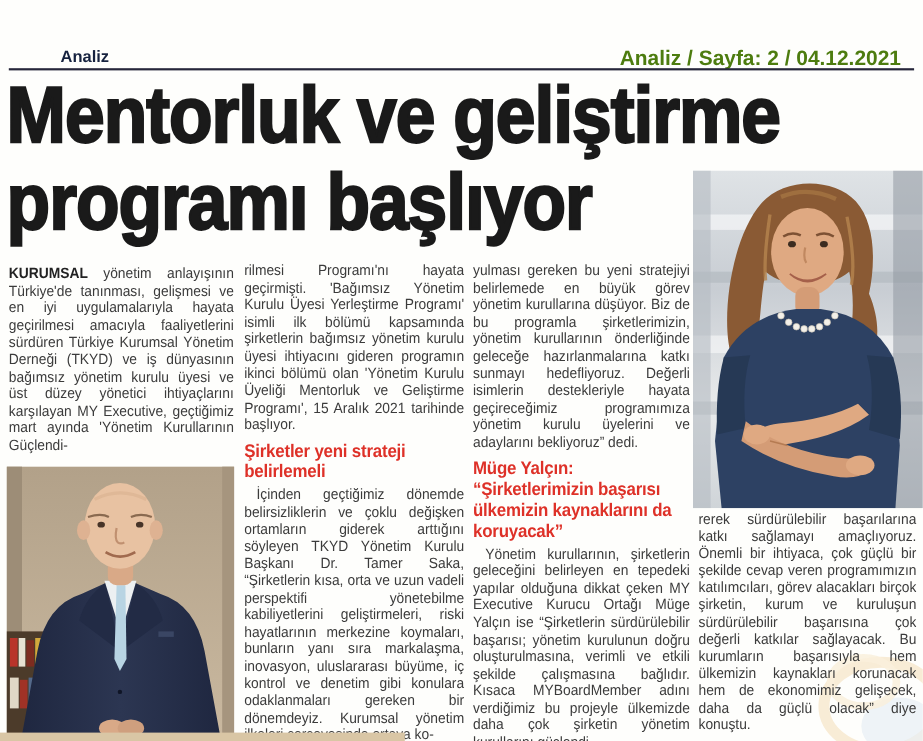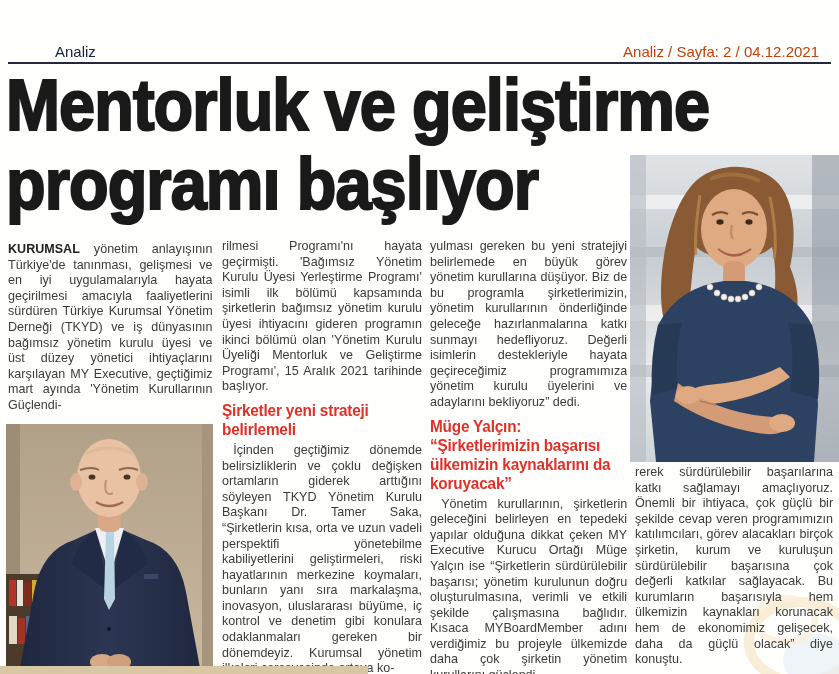--- a/index.html
+++ b/index.html
@@ -3,22 +3,22 @@
 <meta charset="utf-8">
 <style>
   html,body{margin:0;padding:0;}
   body{
     width:839px;height:674px;background:#ffffff;position:relative;overflow:hidden;
     font-family:"Liberation Sans", sans-serif;
   }
   .page{position:absolute;left:0;top:0;width:839px;height:674px;background:#fefefc;overflow:hidden;}
 
   
-  .kicker-left{position:absolute;left:55px;top:43px;font-size:15px;font-weight:normal;color:#16223f;letter-spacing:0;text-align:right;}
-  .kicker-right{position:absolute;right:20px;top:43px;font-size:15px;font-weight:normal;color:#c2410c;}
+  .kicker-left{position:absolute;left:55px;top:43px;font-size:15px;font-weight:bold;color:#16223f;letter-spacing:0;text-align:right;}
+  .kicker-right{position:absolute;right:20px;top:43px;font-size:19px;font-weight:bold;color:#4d7c0f;}
   .rule{position:absolute;left:8px;top:62px;width:823px;height:2px;background:#26263a;}
 
   
   .headline{
     position:absolute;left:6px;top:66px;z-index:4;
     font-weight:bold;color:#1a1a1a;font-size:72px;line-height:79px;
     letter-spacing:-1px;white-space:nowrap;
     transform:scaleX(0.90);transform-origin:left top;
     -webkit-text-stroke:2.2px #1a1a1a;
   }

